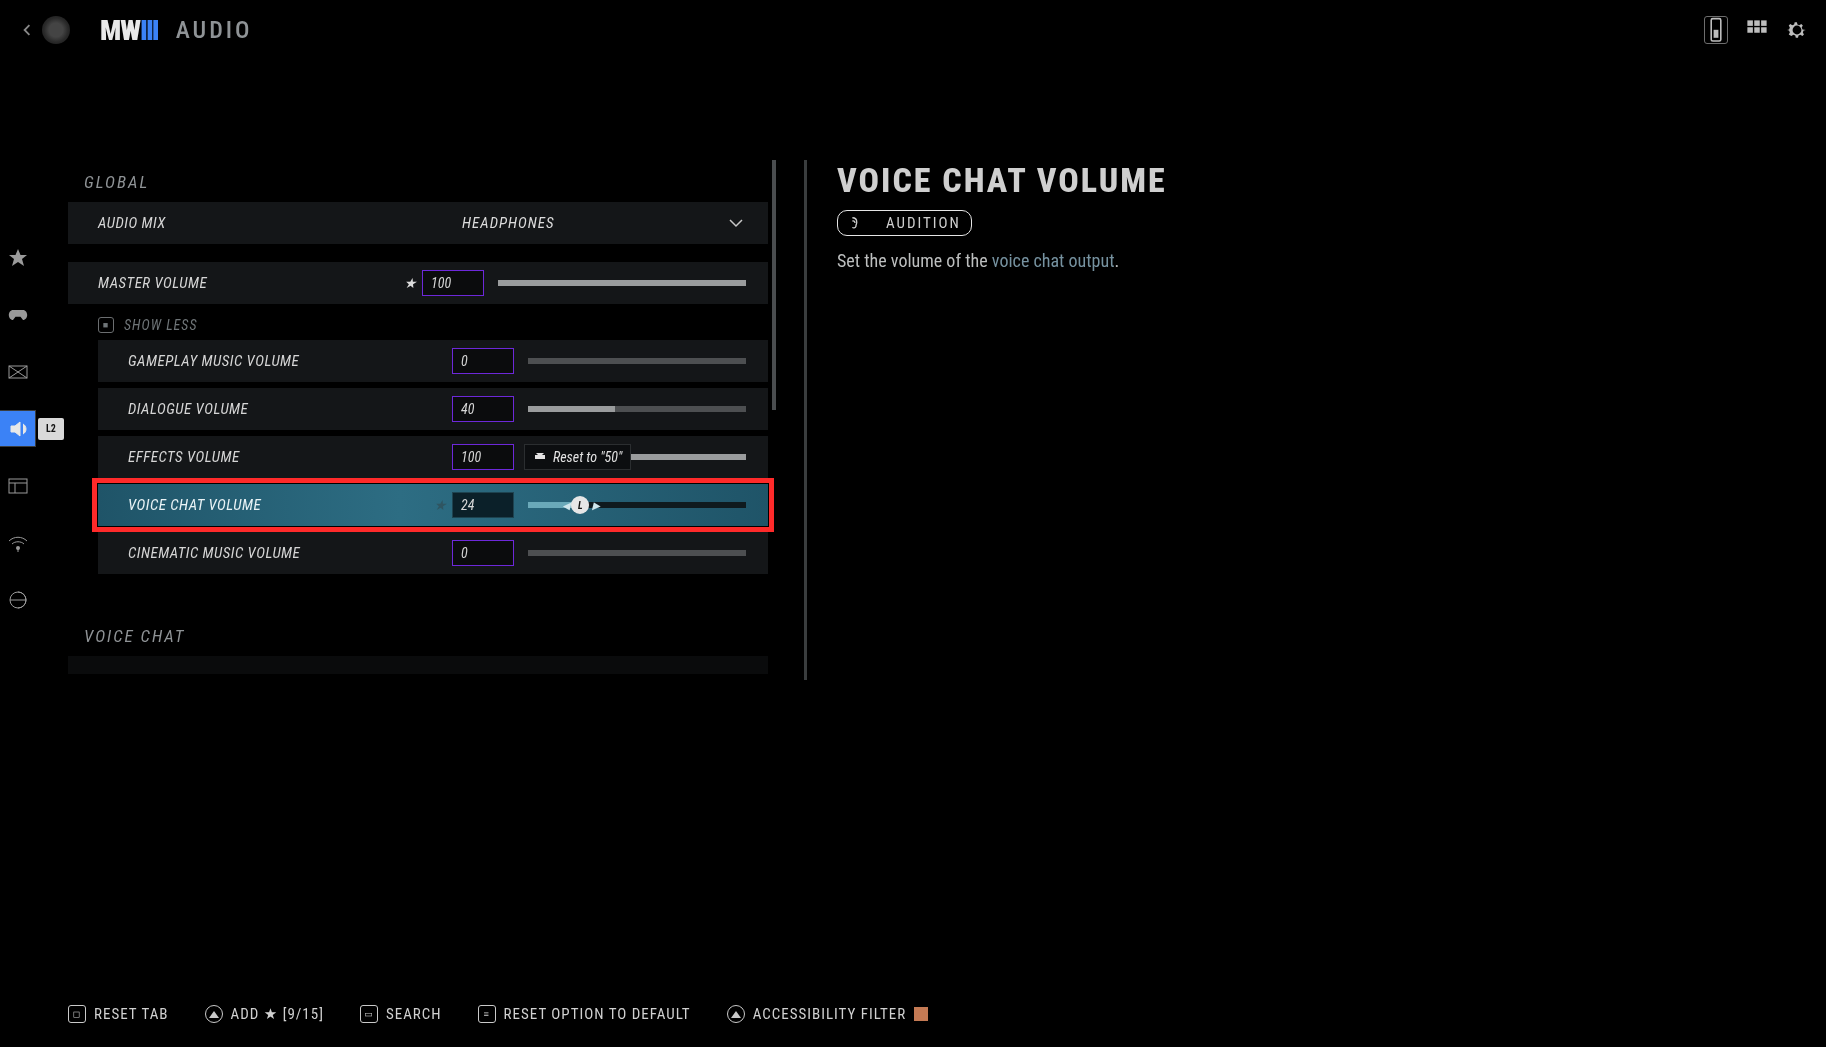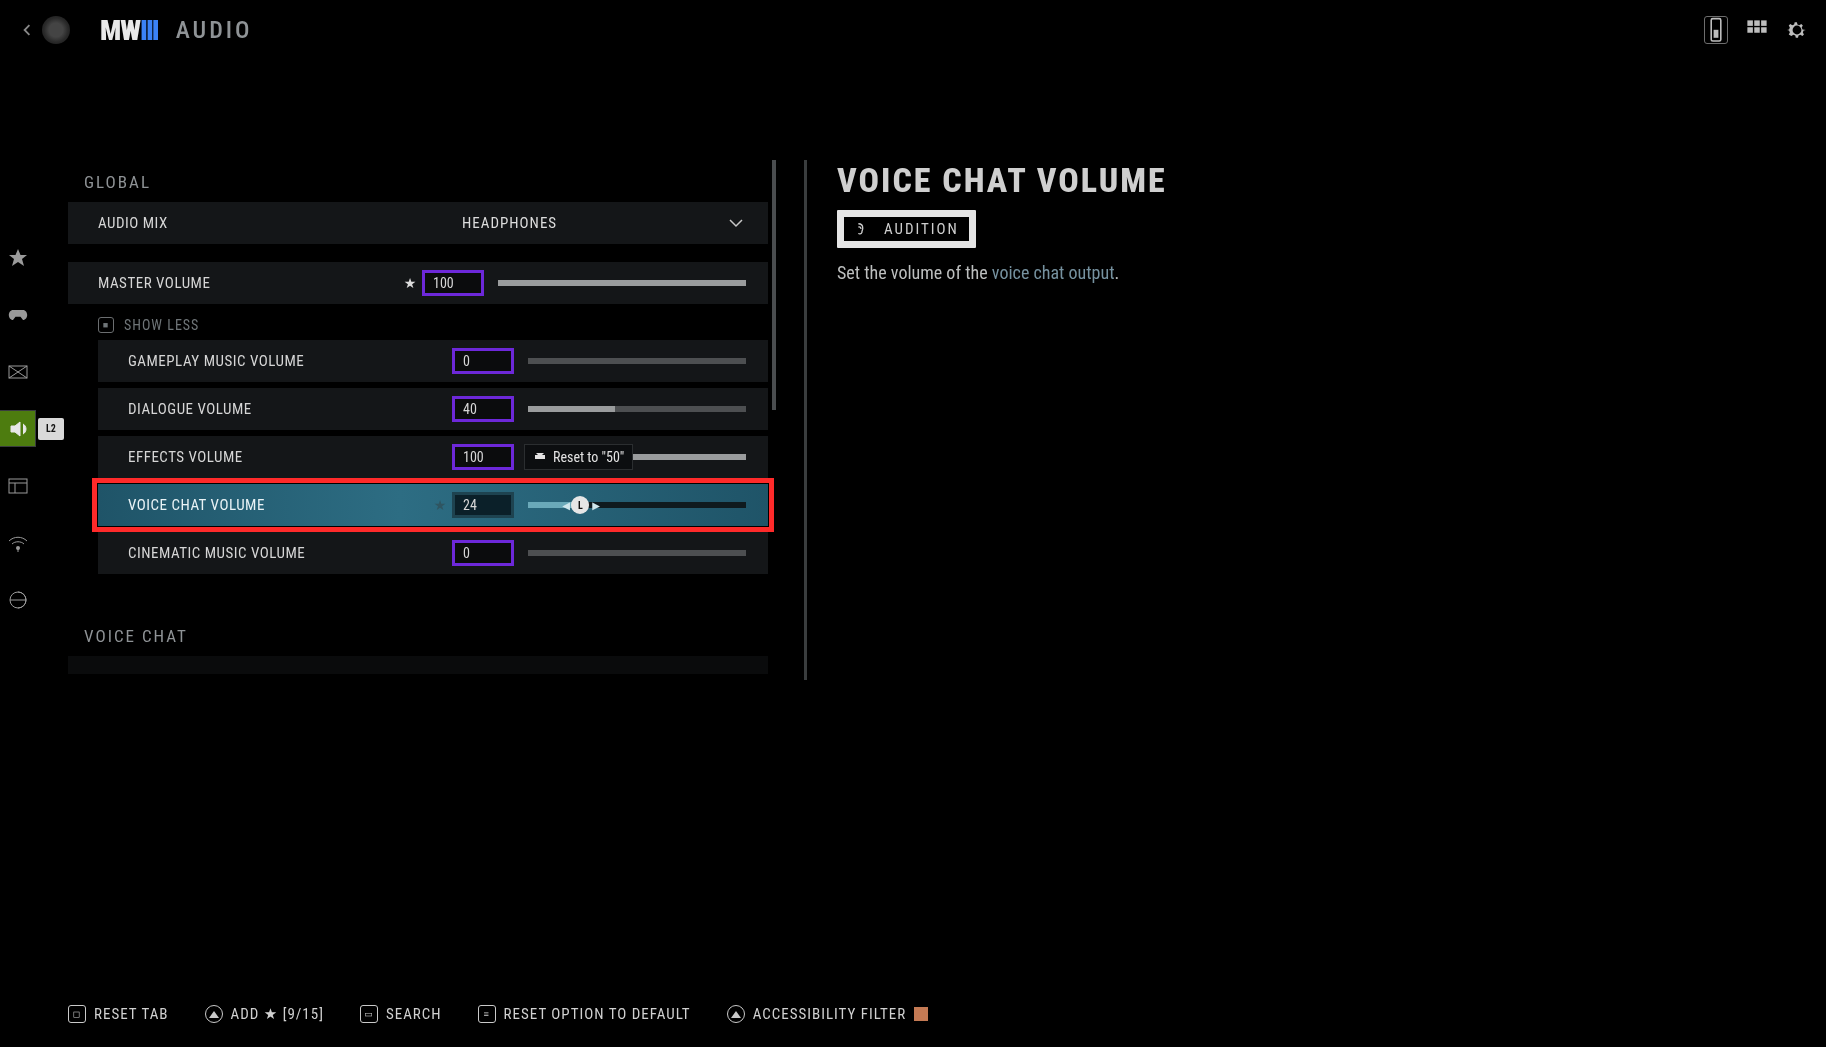--- a/index.html
+++ b/index.html
@@ -31,36 +31,36 @@
   .logo .mw{color:#e8e8e8;}
   .logo .iii{color:#3b82f6;letter-spacing:-2px;}
   .page-title{color:var(--header-dim);font-size:24px;letter-spacing:3px;font-weight:500;}
   .topbar-right{margin-left:auto;display:flex;align-items:center;gap:18px;}
   .tb-icon{width:22px;height:22px;color:#bdbdbd;display:flex;align-items:center;justify-content:center;}
   .tb-icon.boxed{border:1px solid #6d6d6d;border-radius:3px;padding:3px;width:24px;height:28px;}
 
   
   .leftnav{position:absolute;left:0;top:240px;width:35px;display:flex;flex-direction:column;gap:22px;align-items:center;}
   .nav-item{width:35px;height:35px;display:flex;align-items:center;justify-content:center;color:#9a9a9a;}
-  .nav-item.active{background:#4d7c0f;color:#e8e8e8;outline:1px solid #3a3d3f;}
+  .nav-item.active{background:#3b82f6;color:#e8e8e8;outline:1px solid #3a3d3f;}
   .nav-item svg{width:20px;height:20px;}
   .nav-badge{position:absolute;left:38px;width:26px;height:22px;background:#d9d9d9;color:#111;font-size:10px;font-weight:700;display:flex;align-items:center;justify-content:center;border-radius:2px;}
 
   
   .main{position:absolute;left:68px;top:160px;display:flex;gap:36px;}
-  .settings-col{width:700px;}
+  .settings-col{width:700px;font-style:italic;}
   .info-col{width:680px;padding-left:30px;border-left:3px solid #3a3d3e;}
 
   .section-header{color:var(--header-dim);font-size:17px;letter-spacing:2px;padding:12px 16px 10px;}
 
   .row{display:flex;align-items:center;background:var(--panel-row);height:42px;margin-bottom:6px;padding:0 18px 0 30px;}
   .row.sub{margin-left:30px;width:calc(100% - 30px);justify-content:flex-end;}
   .row .label{flex:0 0 300px;color:#d6d6d6;font-size:15px;letter-spacing:0.5px;}
   .row .fav{width:24px;text-align:center;color:#dcdcdc;font-size:14px;}
-  .row .valbox{width:62px;height:26px;background:#0b0c0d;border:3px solid #6d28d9;display:flex;align-items:center;padding:0 8px;color:#d6d6d6;font-size:14px;margin-right:14px;}
+  .row .valbox{width:62px;height:26px;background:#0b0c0d;border:1px solid #6d28d9;display:flex;align-items:center;padding:0 8px;color:#d6d6d6;font-size:14px;margin-right:14px;}
   .row .slider{flex:1;position:relative;height:6px;background:var(--slider-track);margin-right:4px;}
   .row .slider .fill{position:absolute;left:0;top:0;bottom:0;background:var(--slider-fill);}
   .row .dropdown{flex:1;display:flex;align-items:center;justify-content:space-between;color:#dcdcdc;font-size:15px;letter-spacing:1px;padding-right:6px;}
   .row .chev{color:#c7c7c7;}
   .row .tooltip{position:absolute;background:#0c0e10;border:1px solid #2b2e30;padding:4px 8px;font-size:14px;color:#e2e2e2;display:flex;align-items:center;gap:6px;}
 
   .volumes-wrap{position:relative;margin-top:30px;}
   .volumes-title-box{display:inline-block;border:4px solid var(--red);padding:6px 14px 4px;margin-left:0;}
   .volumes-title{color:#d2b85e;font-size:18px;letter-spacing:3px;}
   .volumes-line{position:absolute;left:102px;right:0;top:22px;height:1px;background:#3c3f41;}
@@ -71,21 +71,21 @@
   .row.selected{position:relative;background:linear-gradient(90deg,#1f5468 0%,#2d6d83 45%,#1f5468 100%);}
   .row.selected .label{color:#e9f3f6;}
   .row.selected .valbox{background:#0b2029;border-color:#1e4350;}
   .row.selected .slider{background:#0f1a1e;}
   .row.selected .slider .fill{background:var(--teal-bright);}
   .row.selected .slider .knob{position:absolute;top:50%;transform:translate(-50%,-50%);width:18px;height:18px;border-radius:50%;background:#e6e6e6;display:flex;align-items:center;justify-content:center;font-size:10px;font-weight:700;color:#111;}
   .row.selected .slider .arrow-l,.row.selected .slider .arrow-r{position:absolute;top:50%;transform:translateY(-50%);color:#cfe6ec;font-size:10px;}
   .red-outline{position:absolute;inset:-6px;border:5px solid var(--red);pointer-events:none;}
 
   .info-title{color:#cfcfcf;font-size:34px;font-weight:800;letter-spacing:2px;margin:0 0 10px;}
-  .audition{display:inline-flex;align-items:center;gap:16px;border:7px solid #e5e5e5;border-radius:1px;padding:3px 10px;color:#cfcfcf;font-size:15px;letter-spacing:2px;margin-bottom:14px;}
+  .audition{display:inline-flex;align-items:center;gap:24px;border:1px solid #e5e5e5;border-radius:10px;padding:3px 10px;color:#cfcfcf;font-size:15px;letter-spacing:2px;margin-bottom:14px;}
   .audition svg{width:14px;height:14px;}
   .info-desc{color:#bdbfbf;font-size:18px;}
   .info-desc .link{color:var(--link);}
 
   
   .footer{position:absolute;left:68px;right:60px;bottom:24px;display:flex;align-items:center;gap:36px;color:#d0d0d0;font-size:15px;letter-spacing:1px;}
   .fbtn{display:flex;align-items:center;gap:8px;}
   .fbtn .gly{width:18px;height:18px;border:1.5px solid #c9c9c9;border-radius:3px;display:flex;align-items:center;justify-content:center;font-size:9px;}
   .fbtn .tri{width:18px;height:18px;border:1.5px solid #c9c9c9;border-radius:50%;display:flex;align-items:center;justify-content:center;}
   .fbtn .tri::after{content:"";width:0;height:0;border-left:5px solid transparent;border-right:5px solid transparent;border-bottom:7px solid #c9c9c9;}

